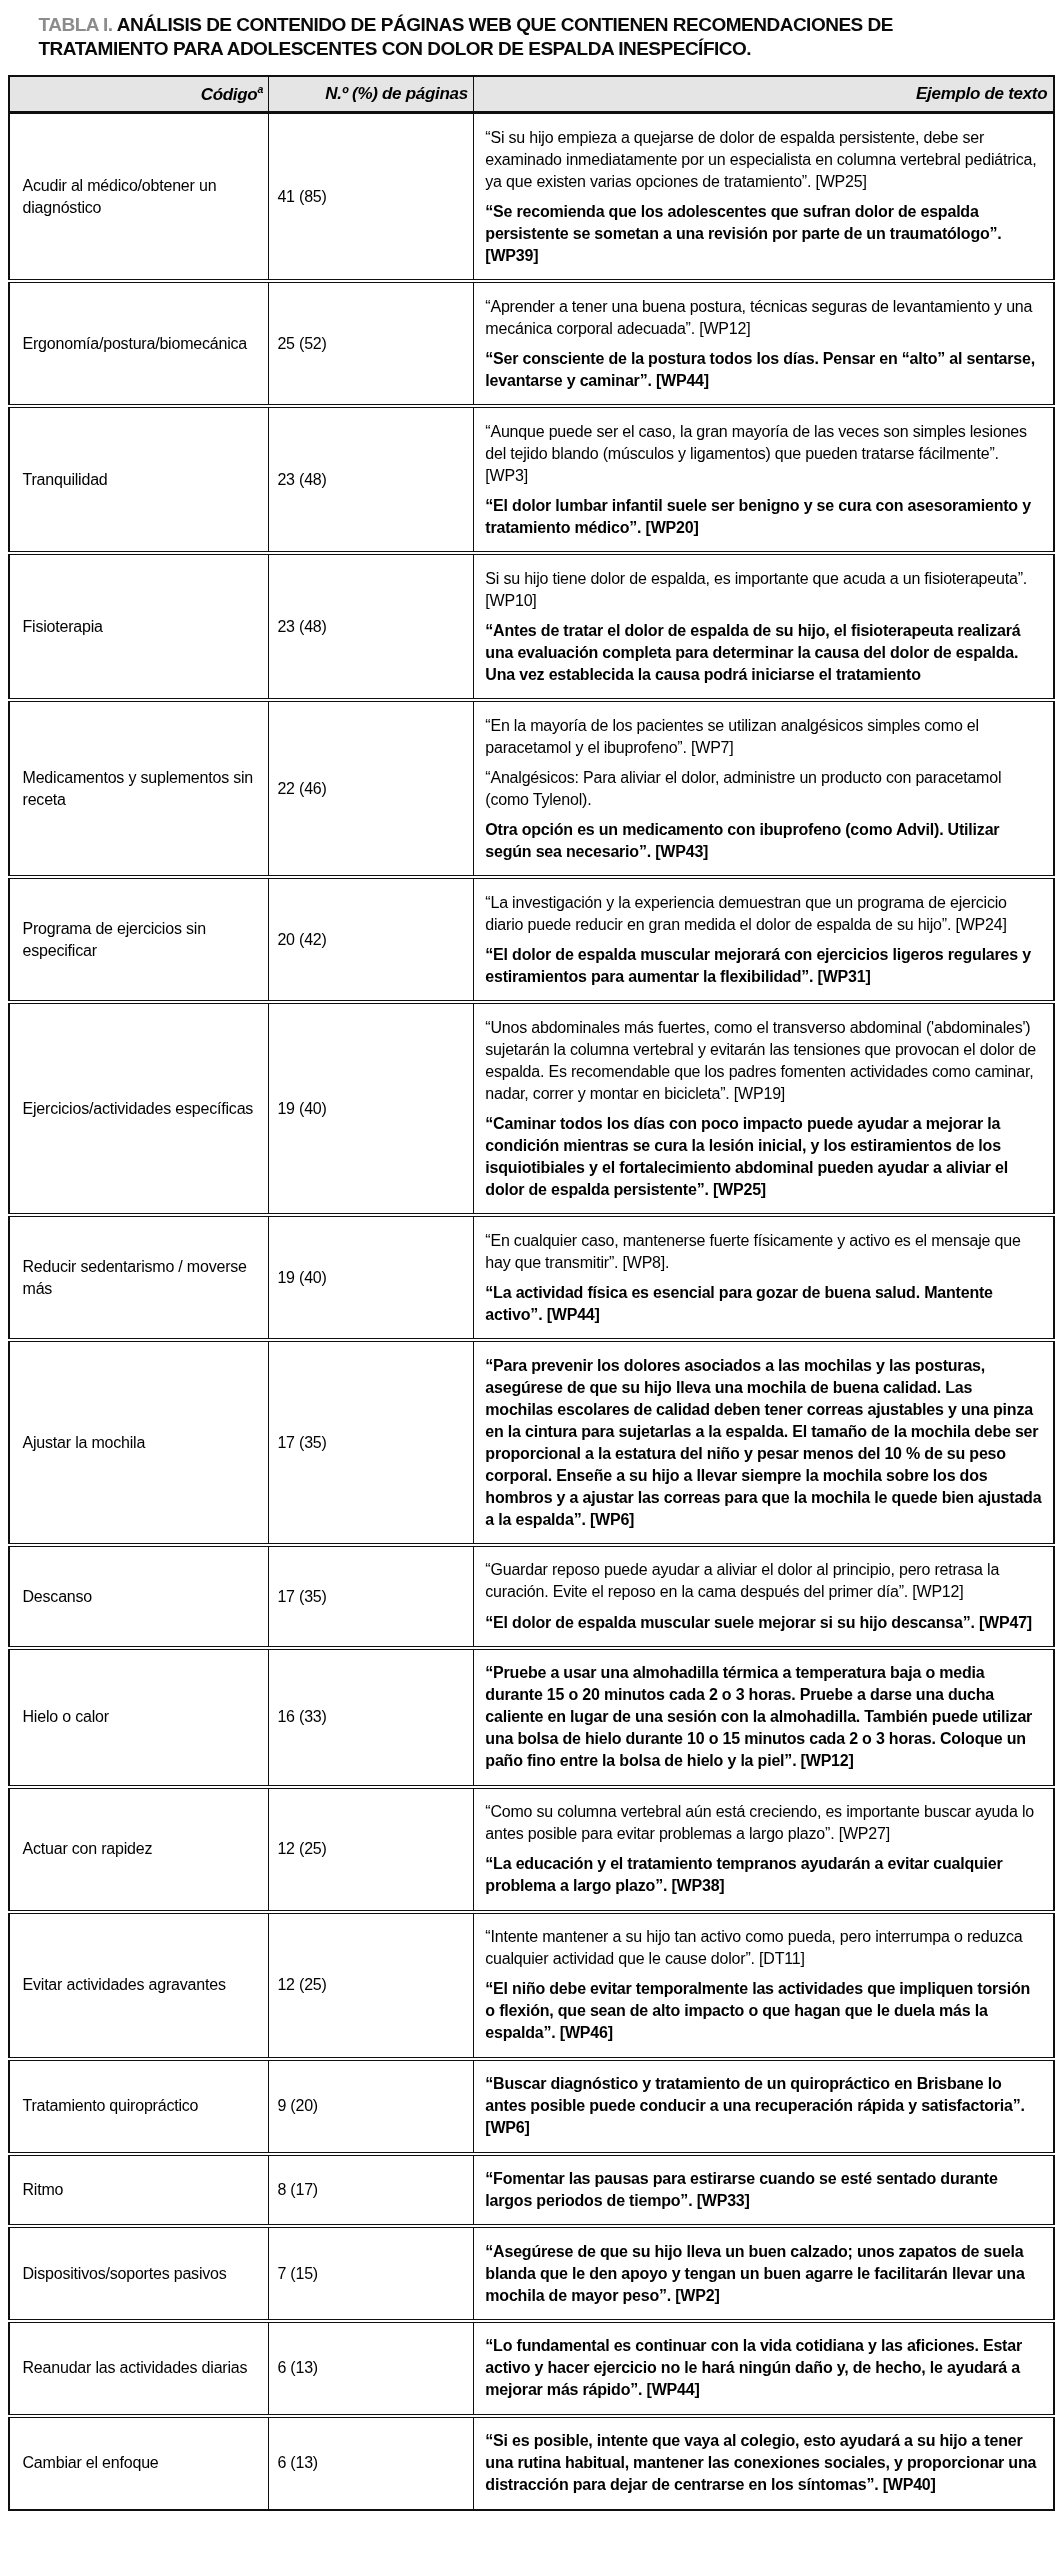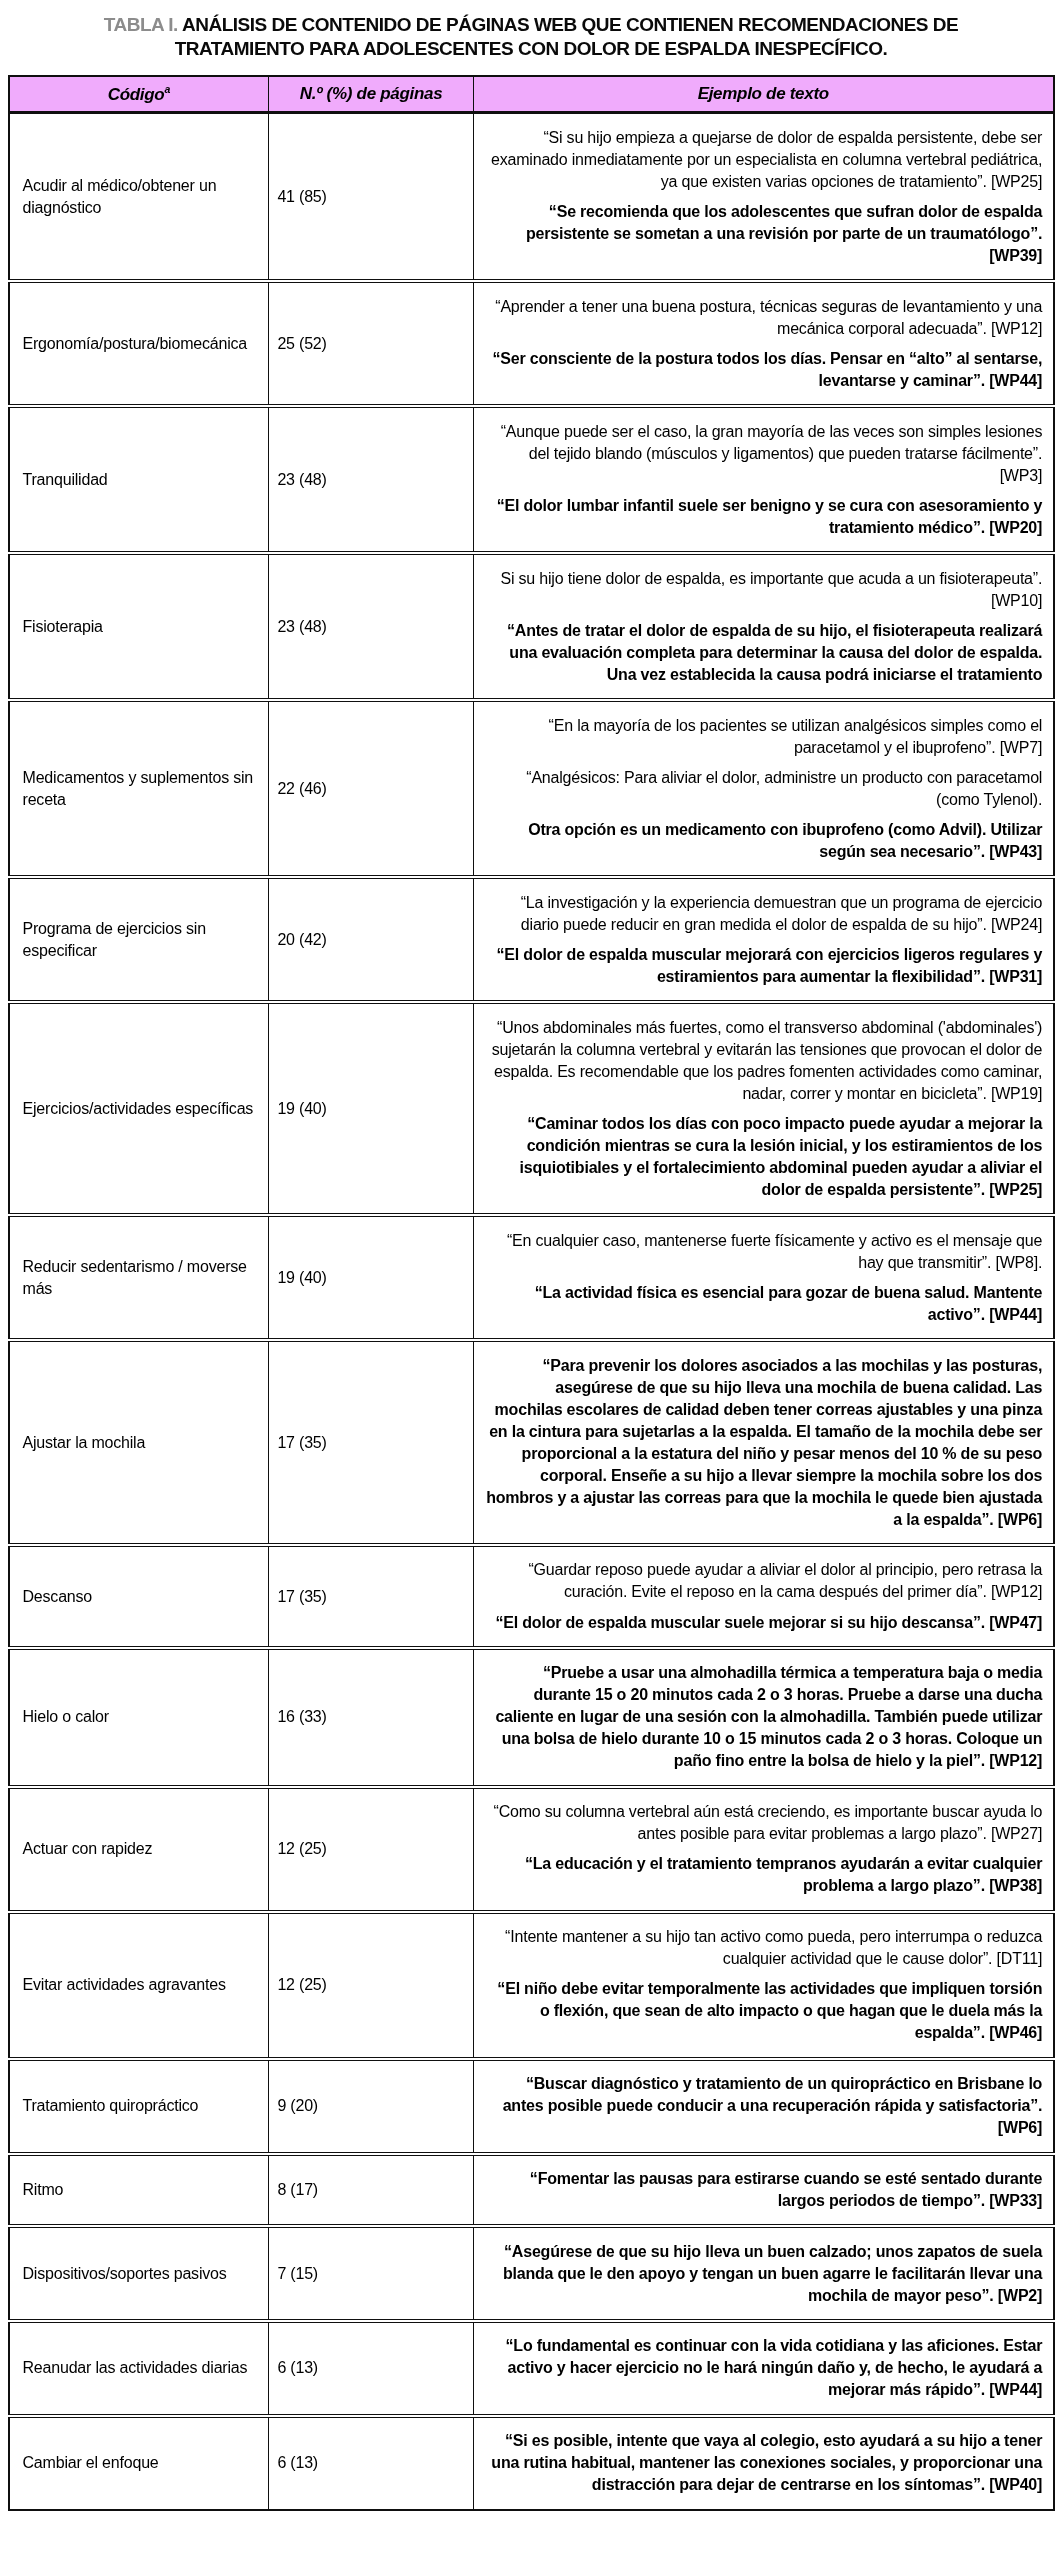--- a/index.html
+++ b/index.html
@@ -11,21 +11,20 @@
   }
   body {
     width: 1062px;
   }
   .page {
     width: 1047px;
     margin: 0 auto;
     padding-top: 13.4px;
   }
   .title {
-    text-align: center;
     font-weight: 700;
     font-size: 19px;
     line-height: 1.25;
     letter-spacing: -0.5px;
     margin: 0 31px 14.4px 31px;
     text-transform: none;
   }
   .title .t-prefix { color: #8c8c8c; }
   .title .t-rest { color: #0a0a0a; }
 
@@ -33,27 +32,27 @@
     width: 100%;
     border-collapse: collapse;
     table-layout: fixed;
     border: 2.6px solid #0f0f0f;
   }
   col.col-code { width: 24.9%; }
   col.col-n    { width: 19.6%; }
   col.col-ex   { width: 55.5%; }
 
   thead th {
-    background: #f0abfc;
+    background: #e5e5e5;
     font-style: italic;
     font-weight: 700;
     font-size: 17px;
     letter-spacing: -0.3px;
     padding: 6.2px 5.2px;
-    text-align: center;
+    text-align: right;
     border-bottom: 3.1px solid #0f0f0f;
   }
   th, td {
     border-left: 1.5px solid #0f0f0f;
   }
   th:first-child, td:first-child { border-left: none; }
 
   tbody td {
     vertical-align: middle;
     font-size: 16px;
@@ -61,21 +60,21 @@
     letter-spacing: -0.2px;
     padding: 9.3px 8.2px;
   }
   tbody tr { border-top: 4.1px double #0f0f0f; }
   tbody tr:first-child { border-top: none; }
 
   td.c-code { text-align: left; padding-left: 13px; }
   td.c-n    { text-align: left; }
   td.c-ex   { text-align: left; padding-left: 11.3px; padding-right: 10.3px; }
 
-  p.ex { margin: 8.2px 0; text-align: right; }
+  p.ex { margin: 8.2px 0; }
   p.ex:first-child { margin-top: 3.1px; }
   p.ex:last-child { margin-bottom: 3.1px; font-weight: bold; }
   sup { font-size: 0.62em; }
 </style>
 </head>
 <body>
 
 <div class="page">
 
   <h1 class="title"><span class="t-prefix">TABLA I.</span>

